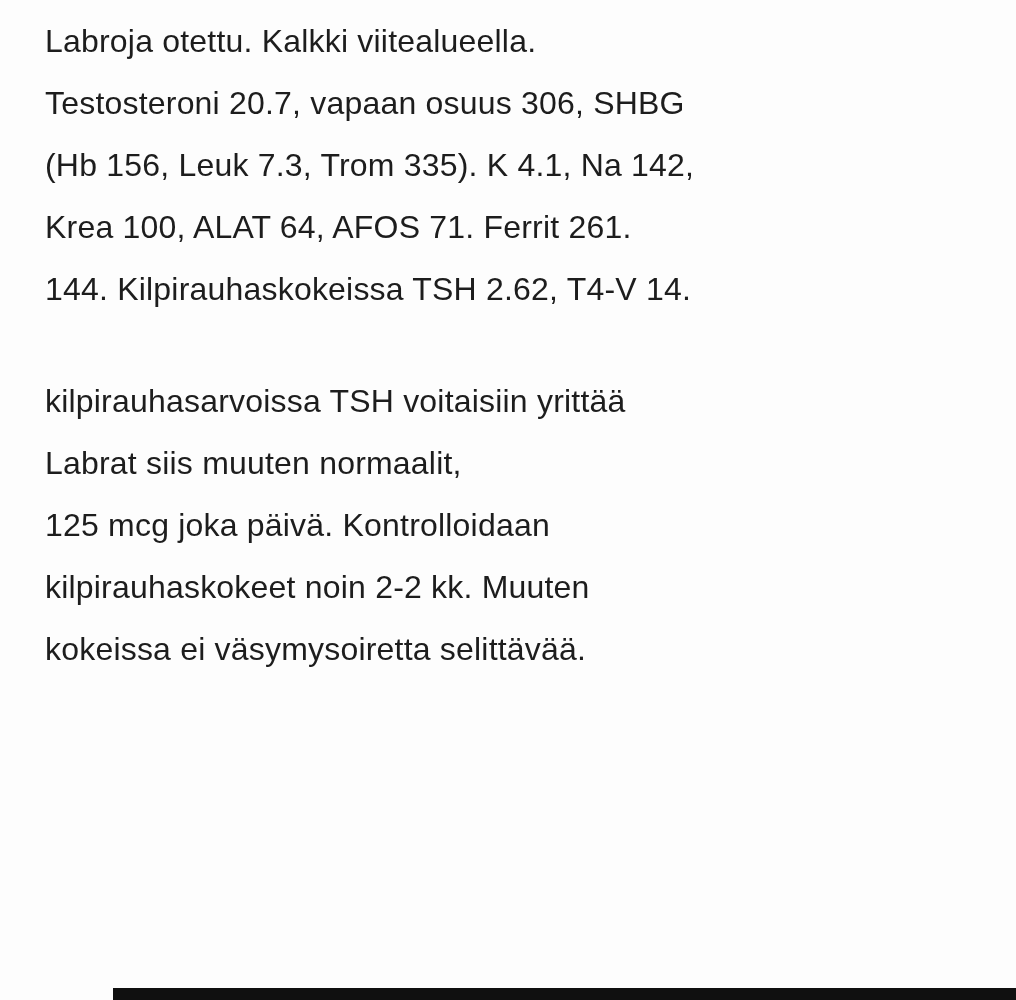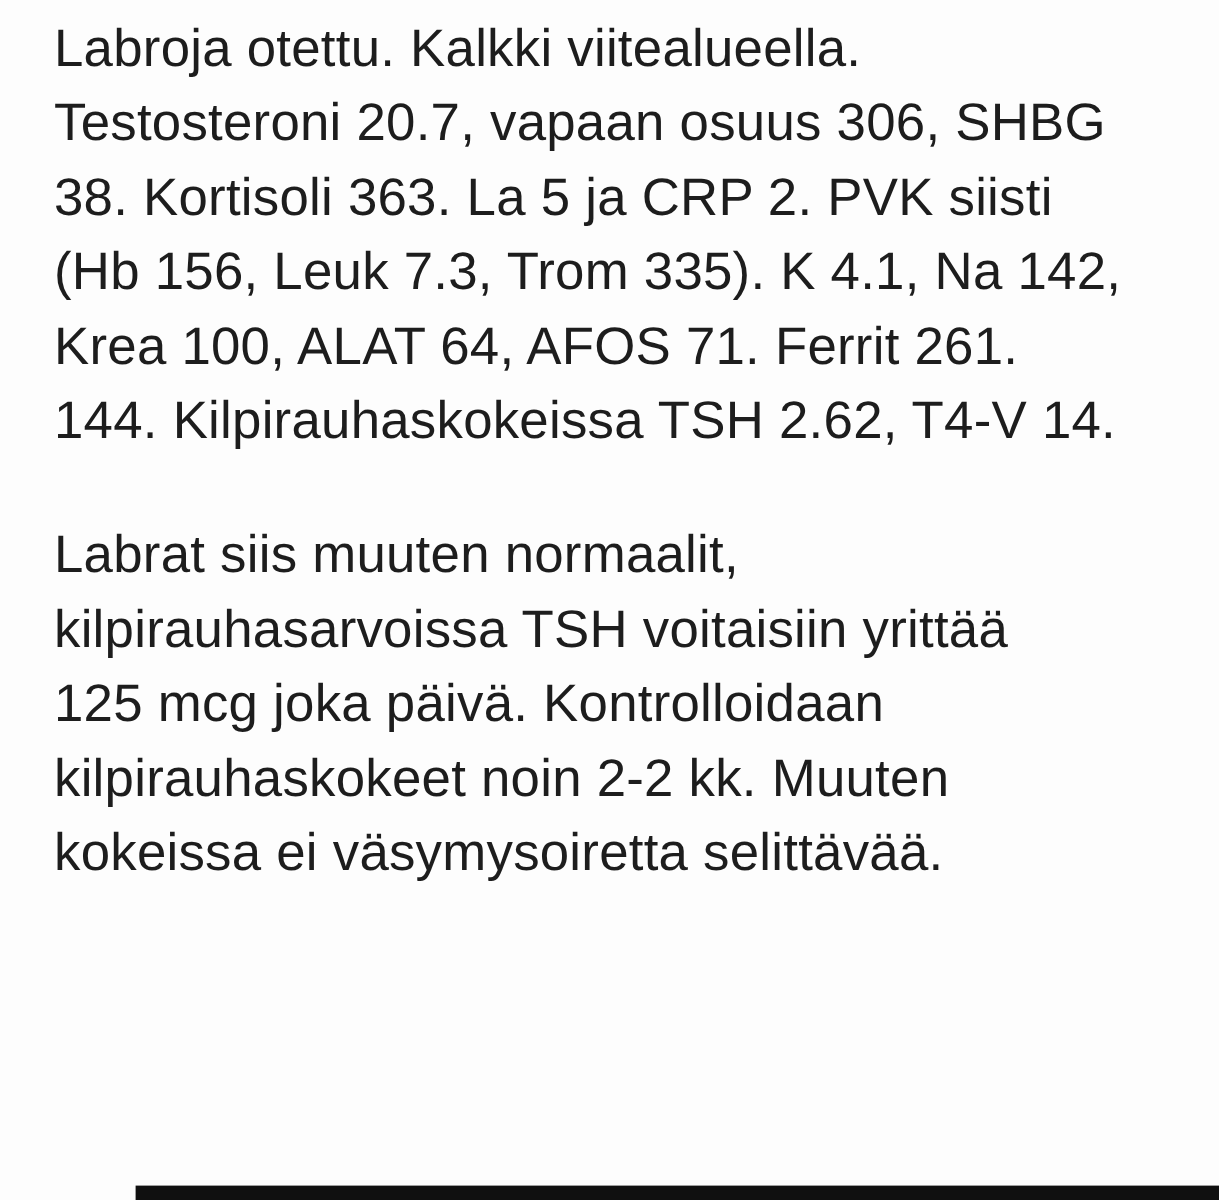--- a/index.html
+++ b/index.html
@@ -14,21 +14,21 @@
     overflow: hidden;
   }
   body {
     position: relative;
     background: var(--bg);
     color: var(--fg);
     font-family: "Liberation Sans", "DejaVu Sans", sans-serif;
   }
   .note {
     padding: 10px 44px 0 45px;
-    font-size: 44px;
+    font-size: 32px;
     line-height: 62px;
     letter-spacing: 0.2px;
     font-weight: 400;
   }
   .para { display: block; }
   .para + .para { margin-top: 50px; }
   .line {
     display: block;
     white-space: nowrap;
   }
@@ -41,27 +41,26 @@
     background: var(--bar);
   }
 </style>
 </head>
 <body>
 
 <main class="note">
   <p class="para">
     <span class="line">Labroja otettu. Kalkki viitealueella.</span>
     <span class="line">Testosteroni 20.7, vapaan osuus 306, SHBG</span>
-    <span class="line">38. Kortisoli 363. La 5 ja CRP 2. PVK siisti</span>
     <span class="line">(Hb 156, Leuk 7.3, Trom 335). K 4.1, Na 142,</span>
     <span class="line">Krea 100, ALAT 64, AFOS 71. Ferrit 261.</span>
     <span class="line">144. Kilpirauhaskokeissa TSH 2.62, T4-V 14.</span>
   </p>
   <p class="para">
+    <span class="line">kilpirauhasarvoissa TSH voitaisiin yrittää</span>
     <span class="line">Labrat siis muuten normaalit,</span>
-    <span class="line">kilpirauhasarvoissa TSH voitaisiin yrittää</span>
     <span class="line">125 mcg joka päivä. Kontrolloidaan</span>
     <span class="line">kilpirauhaskokeet noin 2-2 kk. Muuten</span>
     <span class="line">kokeissa ei väsymysoiretta selittävää.</span>
   </p>
 </main>
 
 <div class="bottom-bar"></div>
 
 </body></html>

